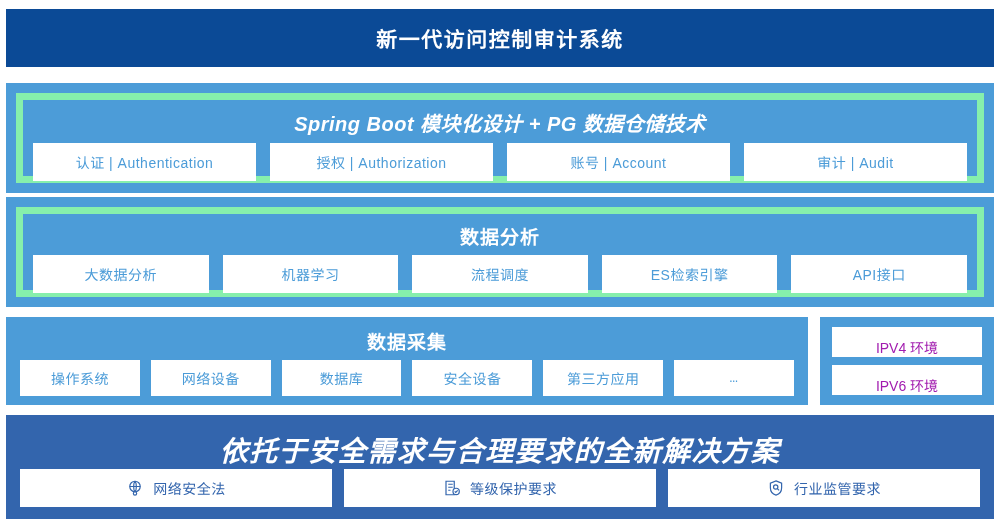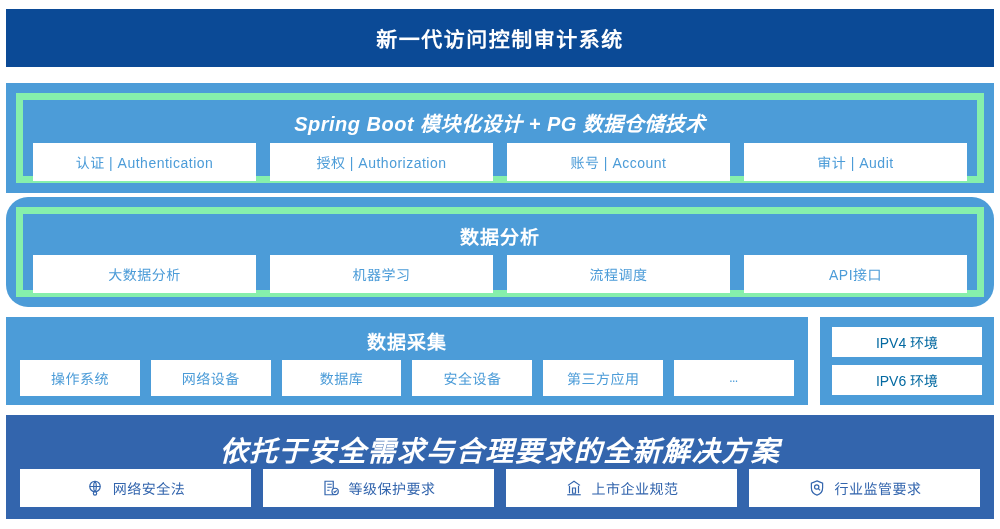--- a/index.html
+++ b/index.html
@@ -104,21 +104,20 @@
   #section-platform .chip {
     font-size: 14px;
   }
 
   
   #section-analysis {
     left: 6px;
     top: 197px;
     width: 988px;
     height: 110px;
-    border-radius: 22px;
   }
 
   
   #section-collect {
     left: 6px;
     top: 317px;
     width: 802px;
     height: 88px;
   }
   #section-collect .panel-inner {
@@ -155,23 +154,23 @@
     right: 12px;
     bottom: 10px;
     display: flex;
     flex-direction: column;
     justify-content: space-between;
   }
   .ipv-chip {
     background: #ffffff;
     height: 30px;
     display: flex;
-    align-items: center;
+    align-items: flex-end;
     justify-content: center;
-    color: #0369a1;
+    color: #a21caf;
     font-size: 14px;
   }
 
   
   #section-solution {
     left: 6px;
     top: 415px;
     width: 988px;
     height: 104px;
     background: #3365ad;
@@ -248,20 +247,23 @@
       <div class="panel-heading">数据分析</div>
       <div class="chip-row">
         <div class="chip">
           <span>大数据分析</span>
         </div>
         <div class="chip">
           <span>机器学习</span>
         </div>
         <div class="chip">
           <span>流程调度</span>
+        </div>
+        <div class="chip">
+          <span>ES检索引擎</span>
         </div>
         <div class="chip">
           <span>API接口</span>
         </div>
       </div>
     </div>
   </div>
 
   <div class="panel" id="section-collect">
     <div class="panel-inner">
@@ -321,30 +323,20 @@
             <svg viewBox="0 0 24 24" fill="none" stroke="#3365ad" stroke-width="1.6">
               <path d="M4 3h11v18H4z"></path>
               <path d="M7 7h6M7 11h6M7 15h3"></path>
               <circle cx="17.5" cy="16.5" r="4.2" fill="#ffffff"></circle>
               <path d="M15.6 16.6l1.4 1.4 2.6-2.8"></path>
             </svg>
           </span>
           <span>等级保护要求</span>
         </div>
 
-        <div class="chip">
-          <span class="chip-icon">
-            <svg viewBox="0 0 24 24" fill="none" stroke="#3365ad" stroke-width="1.6">
-              <path d="M4 8.5L12 3l8 5.5"></path>
-              <path d="M6 9v10M18 9v10M10 12h4v7h-4z"></path>
-              <path d="M3 21h18"></path>
-            </svg>
-          </span>
-          <span>上市企业规范</span>
-        </div>
 
         <div class="chip">
           <span class="chip-icon">
             <svg viewBox="0 0 24 24" fill="none" stroke="#3365ad" stroke-width="1.6">
               <path d="M12 2.5l7.5 3v6.2c0 4.6-3.2 8.6-7.5 9.8-4.3-1.2-7.5-5.2-7.5-9.8V5.5z"></path>
               <circle cx="11.6" cy="10.6" r="2.9"></circle>
               <path d="M13.8 12.8l2.3 2.3"></path>
             </svg>
           </span>
           <span>行业监管要求</span>

